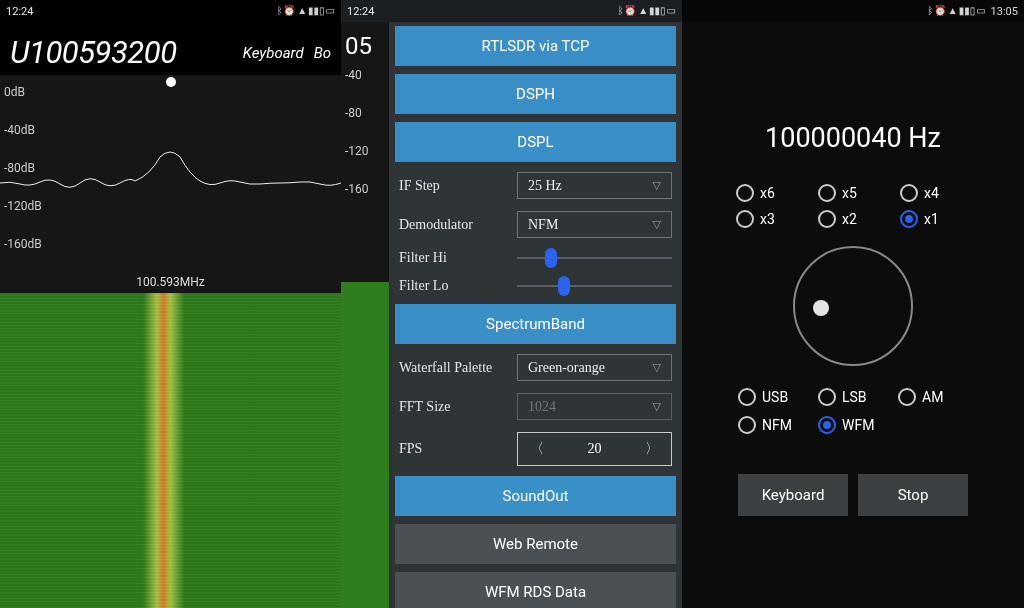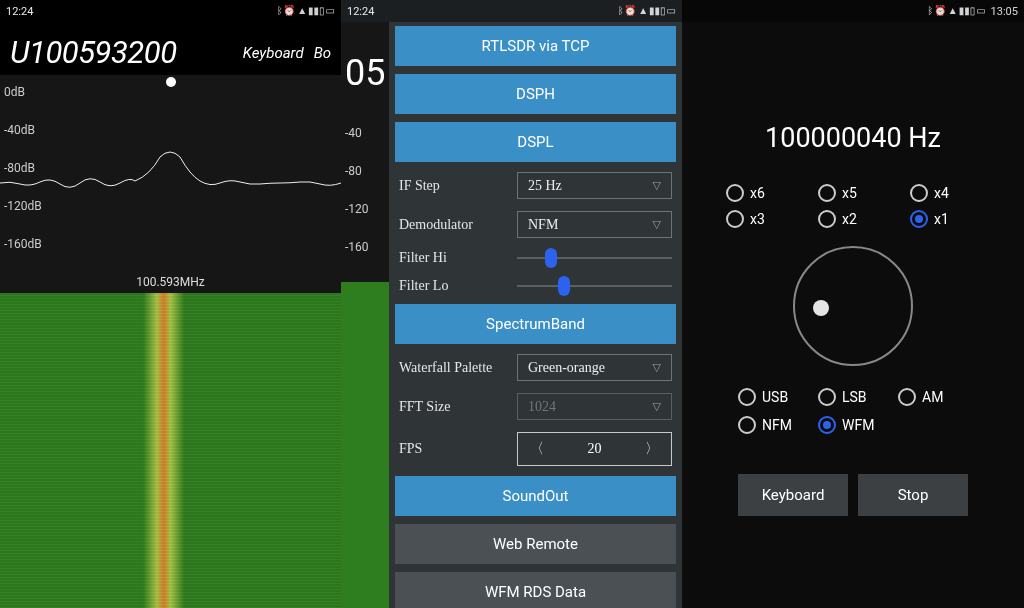--- a/index.html
+++ b/index.html
@@ -108,29 +108,29 @@
   }
   .stepper .arrow { color: #ddd; cursor: pointer; padding: 0 4px; }
 
   
   .panel2 .left-peek {
     position: absolute; left: 0; top: 22px; width: 48px; bottom: 0;
     background: linear-gradient(to bottom, #161616 0 260px, #2e7d1e 260px 100%);
     z-index: 0;
     color: #fff;
   }
-  .panel2 .left-peek .lp-big { font-size: 36px; padding: 10px 0 0 4px; overflow: hidden; white-space: nowrap; margin-top: 20px; }
-  .panel2 .left-peek .lp-axis { font-size: 12px; color:#ccc; padding-left:4px; display:flex; flex-direction:column; gap:24px; margin-top:32px; }
+  .panel2 .left-peek .lp-big { font-size: 24px; padding: 10px 0 0 4px; overflow: hidden; white-space: nowrap; }
+  .panel2 .left-peek .lp-axis { font-size: 12px; color:#ccc; padding-left:4px; display:flex; flex-direction:column; gap:24px; margin-top:8px; }
   .panel2 .content { position: relative; z-index: 1; margin-left: 48px; display:flex; flex-direction:column; }
 
   
   .panel3 { background: #0c0c0c; display: flex; flex-direction: column; align-items: center; }
   .p3-freq { font-size: 27px; margin-top: 100px; }
   .radio-grid {
-    display: grid; grid-template-columns: repeat(3, 70px); gap: 8px 22px;
+    display: grid; grid-template-columns: repeat(3, 70px); gap: 8px 12px;
     margin-top: 30px;
   }
   .radio-item { display: flex; align-items: center; gap: 6px; font-size: 14px; cursor: pointer; }
   .radio-circle {
     width: 18px; height: 18px; border: 2px solid #ccc; border-radius: 50%;
     display: flex; align-items: center; justify-content: center;
   }
   .radio-circle.sel { border-color: #2b63ef; }
   .radio-circle.sel::after { content: ""; width: 8px; height: 8px; border-radius: 50%; background: #2b63ef; }
   .dial-wrap { margin-top: 18px; width: 120px; height: 120px; border: 2px solid #888; border-radius: 50%; position: relative; cursor: grab; }

